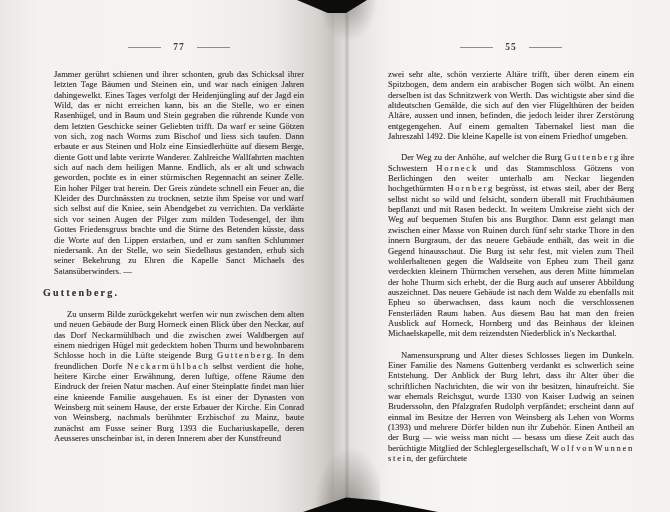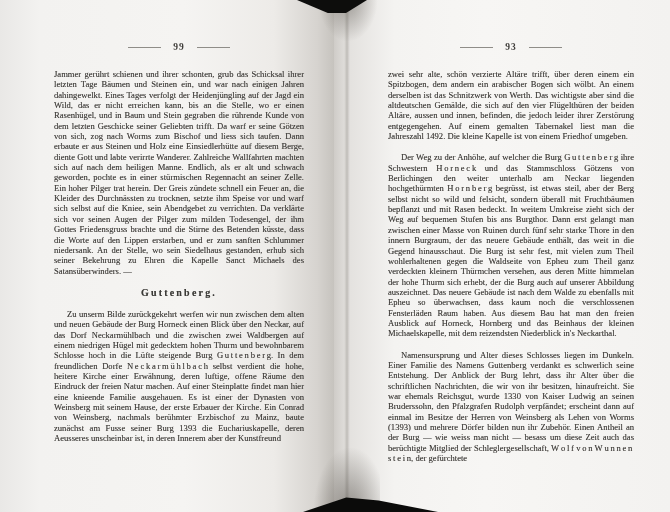--- a/index.html
+++ b/index.html
@@ -66,53 +66,53 @@
     text-align: justify;
     color: #403e3b;
     text-shadow: 0 0 0.4px rgba(64,62,59,0.55);
     hyphens: auto;
   }
   .para.indent { text-indent: 13px; font-family: Liberation Serif, serif; }
   .section-heading {
     margin: 4px 0 3px 0;
     font-size: 10px; font-weight: bold;
     letter-spacing: 2.2px;
-    text-align: center;
+    text-align: left;
     color: #3b3a37;
     text-shadow: 0 0 0.4px rgba(59,58,55,0.55);
   }
 </style>
 </head>
 <body>
 
 <div>
 
   <div class="sheet-left"></div>
   <div class="sheet-right"></div>
   <div class="gutter-line"></div>
   <div class="gutter-shade-top"></div>
   <div class="gutter-shade-bottom"></div>
   <div class="spine-top-wedge"></div>
   <div class="spine-bottom-wedge"></div>
 
   <div class="page-content left">
     <div class="page-header">
       <span class="header-rule"></span>
-      <span class="page-number">99</span>
+      <span class="page-number">77</span>
       <span class="header-rule"></span>
     </div>
     <p class="para">Jammer gerührt schienen und ihrer schonten, grub das Schicksal ihrer letzten Tage Bäumen und Steinen ein, und war nach einigen Jahren dahingewelkt. Eines Tages verfolgt der Heidenjüngling auf der Jagd ein Wild, das er nicht erreichen kann, bis an die Stelle, wo er einen Rasenhügel, und in Baum und Stein gegraben die rührende Kunde von dem letzten Geschicke seiner Geliebten trifft. Da warf er seine Götzen von sich, zog nach Worms zum Bischof und liess sich taufen. Dann erbaute er aus Steinen und Holz eine Einsiedlerhütte auf diesem Berge, diente Gott und labte verirrte Wanderer. Zahlreiche Wallfahrten machten sich auf nach dem heiligen Manne. Endlich, als er alt und schwach geworden, pochte es in einer stürmischen Regennacht an seiner Zelle. Ein hoher Pilger trat herein. Der Greis zündete schnell ein Feuer an, die Kleider des Durchnässten zu trocknen, setzte ihm Speise vor und warf sich selbst auf die Kniee, sein Abendgebet zu verrichten. Da verklärte sich vor seinen Augen der Pilger zum milden Todesengel, der ihm Gottes Friedensgruss brachte und die Stirne des Betenden küsste, dass die Worte auf den Lippen erstarben, und er zum sanften Schlummer niedersank. An der Stelle, wo sein Siedelhaus gestanden, erhub sich seiner Bekehrung zu Ehren die Kapelle Sanct Michaels des Satansüberwinders. —</p>
     <h2 class="section-heading">Guttenberg.</h2>
     <p class="para indent">Zu unserm Bilde zurückgekehrt werfen wir nun zwischen dem alten und neuen Gebäude der Burg Horneck einen Blick über den Neckar, auf das Dorf Neckarmühlbach und die zwischen zwei Waldbergen auf einem niedrigen Hügel mit gedecktem hohen Thurm und bewohnbarem Schlosse hoch in die Lüfte steigende Burg G u t t e n b e r g. In dem freundlichen Dorfe N e c k a r m ü h l b a c h selbst verdient die hohe, heitere Kirche einer Erwähnung, deren luftige, offene Räume den Eindruck der freien Natur machen. Auf einer Steinplatte findet man hier eine knieende Familie ausgehauen. Es ist einer der Dynasten von Weinsberg mit seinem Hause, der erste Erbauer der Kirche. Ein Conrad von Weinsberg, nachmals berühmter Erzbischof zu Mainz, baute zunächst am Fusse seiner Burg 1393 die Euchariuskapelle, deren Aeusseres unscheinbar ist, in deren Innerem aber der Kunstfreund</p>
   </div>
 
   <div class="page-content right">
     <div class="page-header">
       <span class="header-rule"></span>
-      <span class="page-number">93</span>
+      <span class="page-number">55</span>
       <span class="header-rule"></span>
     </div>
     <p class="para">zwei sehr alte, schön verzierte Altäre trifft, über deren einem ein Spitzbogen, dem andern ein arabischer Bogen sich wölbt. An einem derselben ist das Schnitzwerk von Werth. Das wichtigste aber sind die altdeutschen Gemälde, die sich auf den vier Flügelthüren der beiden Altäre, aussen und innen, befinden, die jedoch leider ihrer Zerstörung entgegengehen. Auf einem gemalten Tabernakel liest man die Jahreszahl 1492. Die kleine Kapelle ist von einem Friedhof umgeben.</p>
     <p class="para indent">Der Weg zu der Anhöhe, auf welcher die Burg G u t t e n b e r g ihre Schwestern H o r n e c k und das Stammschloss Götzens von Berlichingen den weiter unterhalb am Neckar liegenden hochgethürmten H o r n b e r g begrüsst, ist etwas steil, aber der Berg selbst nicht so wild und felsicht, sondern überall mit Fruchtbäumen bepflanzt und mit Rasen bedeckt. In weitem Umkreise zieht sich der Weg auf bequemen Stufen bis ans Burgthor. Dann erst gelangt man zwischen einer Masse von Ruinen durch fünf sehr starke Thore in den innern Burgraum, der das neuere Gebäude enthält, das weit in die Gegend hinausschaut. Die Burg ist sehr fest, mit vielen zum Theil wohlerhaltenen gegen die Waldseite von Epheu zum Theil ganz verdeckten kleinern Thürmchen versehen, aus deren Mitte himmelan der hohe Thurm sich erhebt, der die Burg auch auf unserer Abbildung auszeichnet. Das neuere Gebäude ist nach dem Walde zu ebenfalls mit Epheu so überwachsen, dass kaum noch die verschlossenen Fensterläden Raum haben. Aus diesem Bau hat man den freien Ausblick auf Horneck, Hornberg und das Beinhaus der kleinen Michaelskapelle, mit dem reizendsten Niederblick in's Neckarthal.</p>
     <p class="para indent">Namensursprung und Alter dieses Schlosses liegen im Dunkeln. Einer Familie des Namens Guttenberg verdankt es schwerlich seine Entstehung. Der Anblick der Burg lehrt, dass ihr Alter über die schriftlichen Nachrichten, die wir von ihr besitzen, hinaufreicht. Sie war ehemals Reichsgut, wurde 1330 von Kaiser Ludwig an seinen Bruderssohn, den Pfalzgrafen Rudolph verpfändet; erscheint dann auf einmal im Besitze der Herren von Weinsberg als Lehen von Worms (1393) und mehrere Dörfer bilden nun ihr Zubehör. Einen Antheil an der Burg — wie weiss man nicht — besass um diese Zeit auch das berüchtigte Mitglied der Schleglergesellschaft, W o l f v o n W u n n e n s t e i n, der gefürchtete</p>
   </div>
 
 </div>
 
 </body></html>

